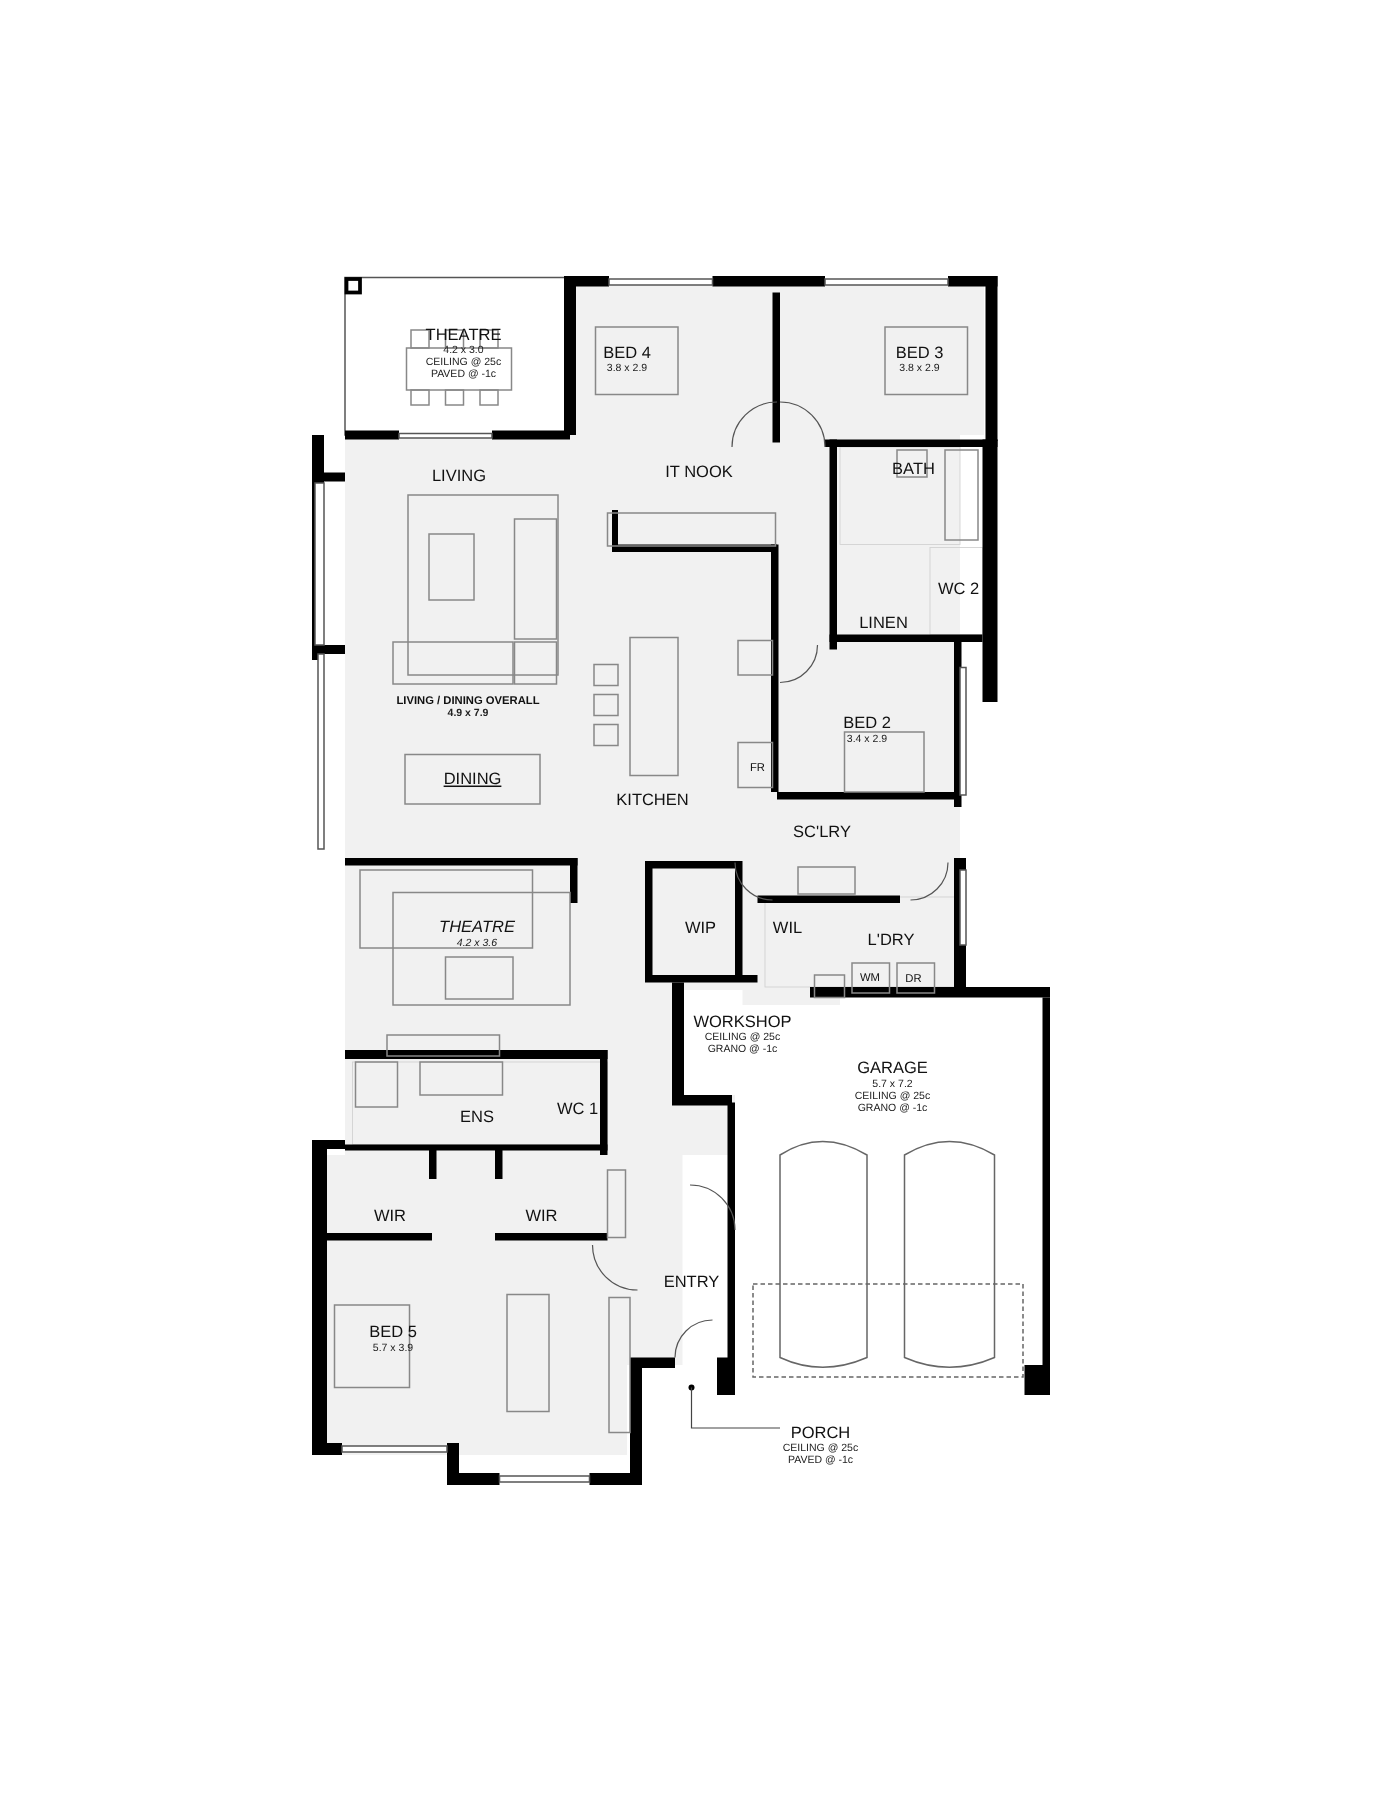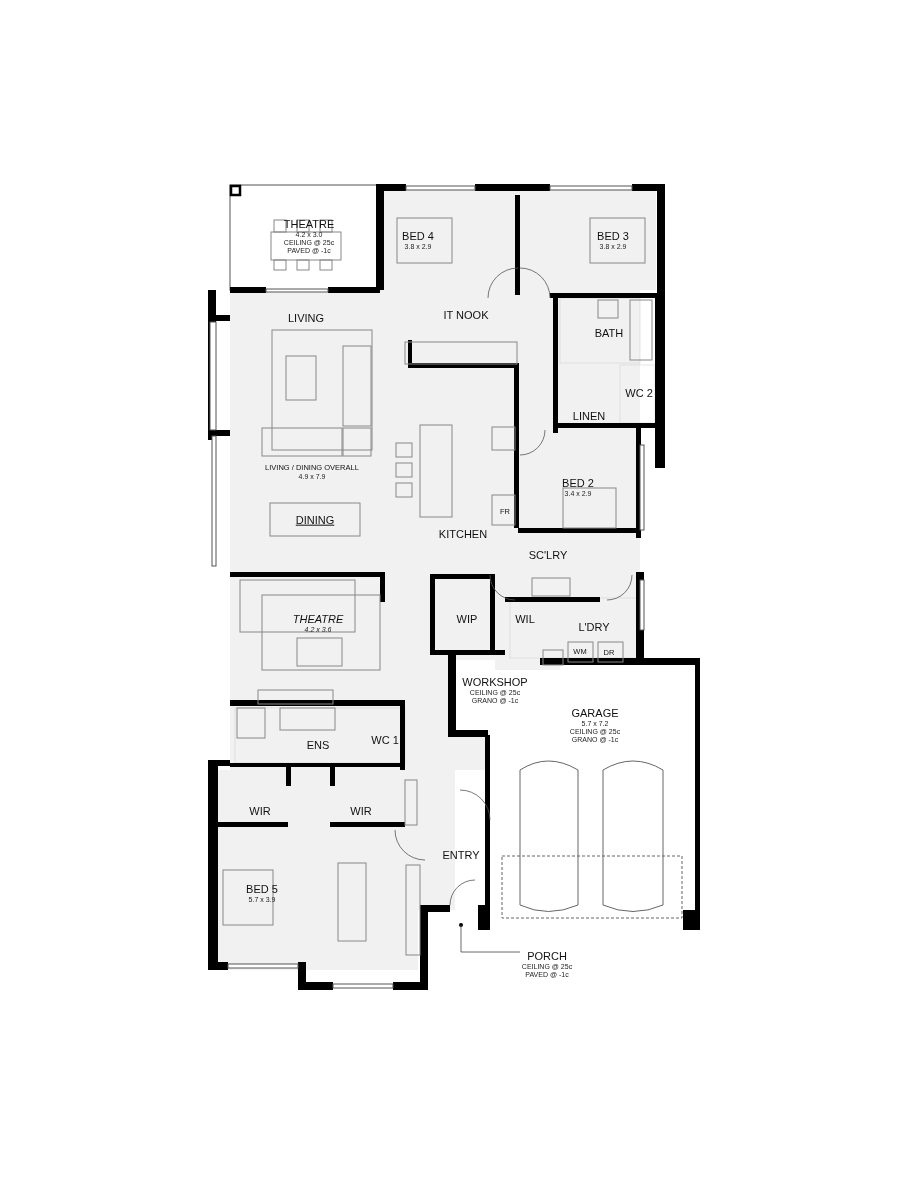--- a/index.html
+++ b/index.html
@@ -181,44 +181,44 @@
 <div class="lbl" style="left:613px;top:240px;">
   <span class="name">BED 3</span>
   <span class="sub">3.8 x 2.9</span>
 </div>
 <div class="lbl" style="left:306px;top:318px;">
   <span class="name">LIVING</span>
 </div>
 <div class="lbl" style="left:466px;top:315px;">
   <span class="name">IT NOOK</span>
 </div>
-<div class="lbl" style="left:609px;top:333px;text-align:right;">
+<div class="lbl" style="left:609px;top:313px;text-align:right;">
   <span class="name">BATH</span>
 </div>
 <div class="lbl" style="left:639px;top:393px;">
   <span class="name">WC 2</span>
 </div>
 <div class="lbl" style="left:589px;top:416px;">
   <span class="name">LINEN</span>
 </div>
-<div class="lbl small" style="left:312px;top:472px;">
+<div class="lbl small" style="left:312px;top:472px;font-weight:bold;">
   <span class="name">LIVING / DINING OVERALL</span>
   <span class="sub">4.9 x 7.9</span>
 </div>
 <div class="lbl" style="left:578px;top:487px;">
   <span class="name">BED 2</span>
   <span class="sub">3.4 x 2.9</span>
 </div>
 <div class="lbl small" style="left:505px;top:512px;">
   <span class="name">FR</span>
 </div>
 <div class="lbl" style="left:315px;top:520px;text-decoration:underline;">
   <span class="name">DINING</span>
 </div>
-<div class="lbl" style="left:435px;top:534px;margin-left:28px;">
+<div class="lbl" style="left:435px;top:534px;">
   <span class="name">KITCHEN</span>
 </div>
 <div class="lbl" style="left:548px;top:555px;">
   <span class="name">SC'LRY</span>
 </div>
 <div class="lbl" style="left:318px;top:623px;font-style:italic;">
   <span class="name">THEATRE</span>
   <span class="sub">4.2 x 3.6</span>
 </div>
 <div class="lbl" style="left:467px;top:619px;">

